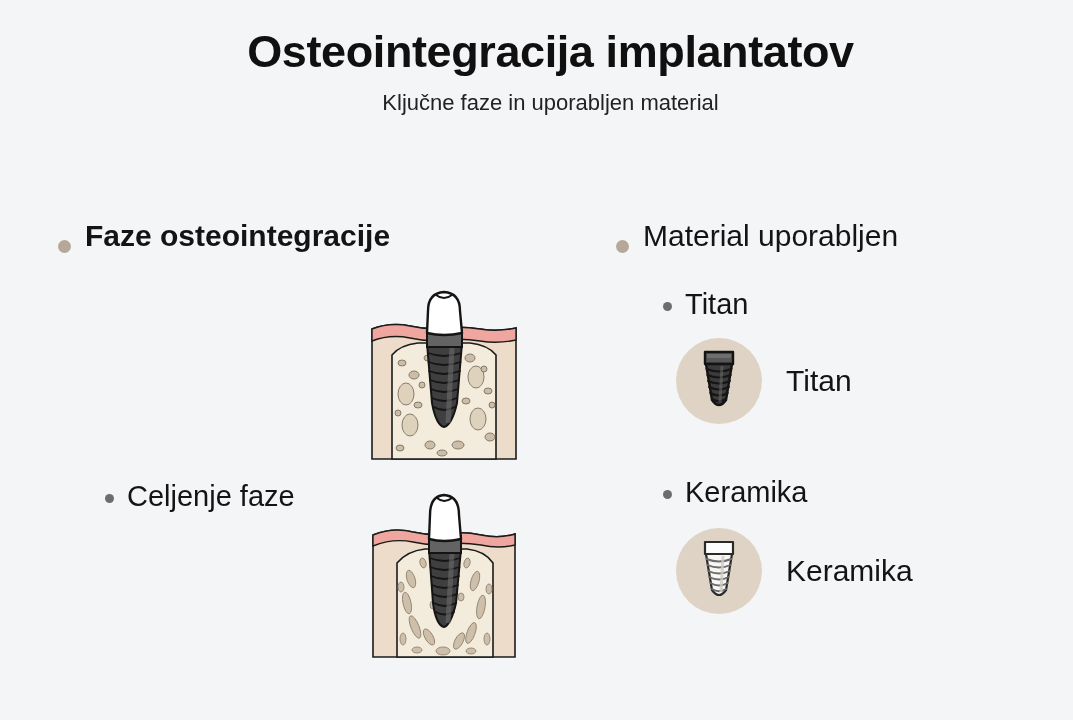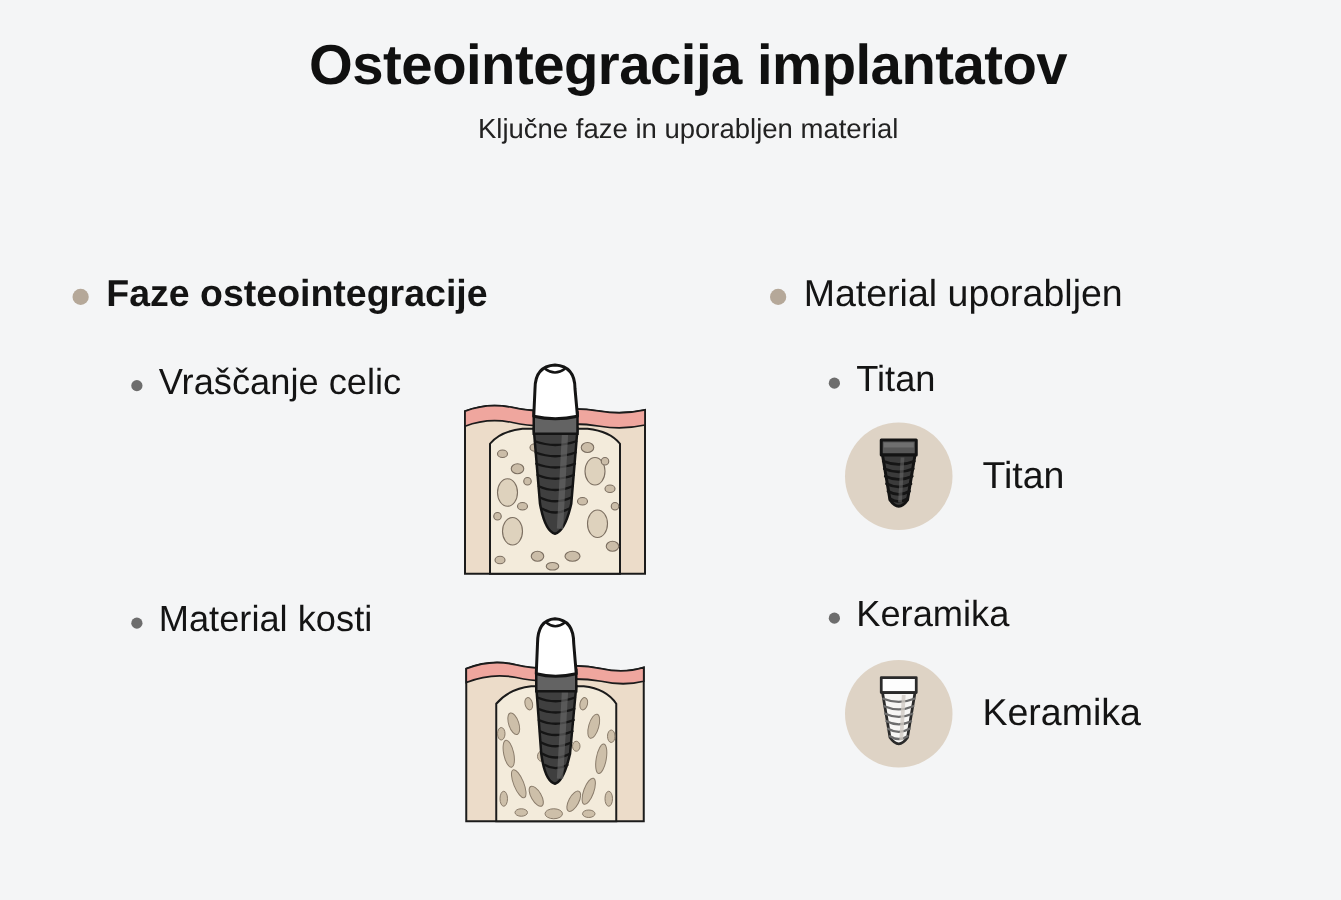--- a/index.html
+++ b/index.html
@@ -48,21 +48,21 @@
   
   .col {
     position: absolute;
     top: 218px;
   }
   .col-left  { left: 58px;  width: 520px; }
   .col-right { left: 616px; width: 450px; }
 
   .group-head {
     display: flex;
-    align-items: flex-start;
+    align-items: flex-end;
     gap: 14px;
   }
   .bullet-lg {
     width: 13px;
     height: 13px;
     border-radius: 50%;
     background: #b5a899;
     flex: 0 0 auto;
     margin-top: 13px;
   }
@@ -141,31 +141,25 @@
     <p class="slide-subtitle">Ključne faze in uporabljen material</p>
   </div>
 
   <div class="col col-left">
 
     <div class="group-head">
       <span class="bullet-lg"></span>
       <span class="group-title bold">Faze osteointegracije</span>
     </div>
 
-    <div class="row-a">
-      <div class="sub-item">
-        <span class="bullet-sm"></span>
-        <span class="sub-label">Vraščanje celic</span>
-      </div>
-    </div>
 
     <div class="row-b">
       <div class="sub-item">
         <span class="bullet-sm"></span>
-        <span class="sub-label">Material kosti</span>
+        <span class="sub-label">Celjenje faze</span>
       </div>
     </div>
 
   </div>
 
   <div class="col col-right">
 
     <div class="group-head">
       <span class="bullet-lg"></span>
       <span class="group-title">Material uporabljen</span>

